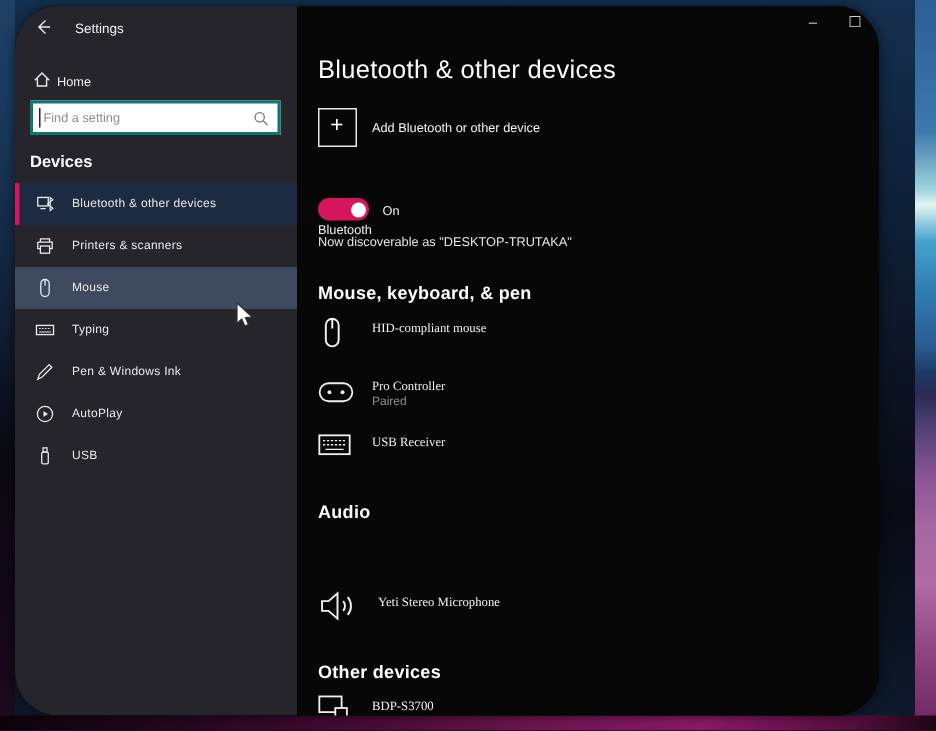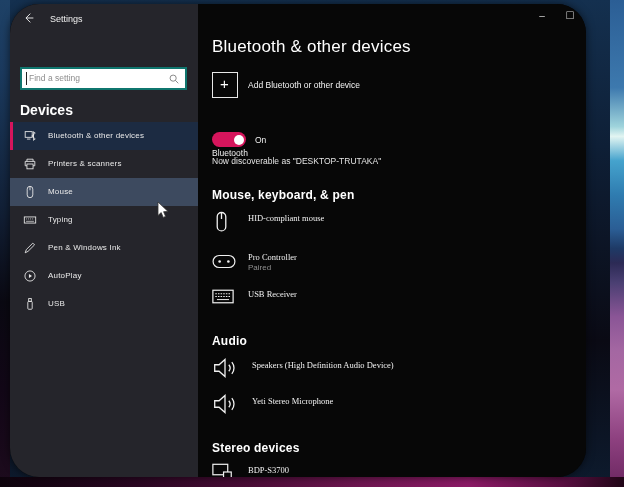--- a/index.html
+++ b/index.html
@@ -30,21 +30,21 @@
   .home-row { position:absolute; left:0; top:38px; width:188px; height:24px; }
   .home-row .nav-ic { position:absolute; left:11px; top:4px; }
   .home-row .nav-lbl { position:absolute; left:28px; top:7px; font-size:8.5px; color:#f0f0f0; }
 
   .search-wrap { position:absolute; left:10px; top:63px; width:167px; height:23px;
                  background:#ffffff; border:2px solid #0f766e; }
   .search-caret { position:absolute; left:4px; top:3px; width:1px; height:13px; background:#222; }
   .search-ph { position:absolute; left:7px; top:4px; font-size:8.5px; color:#8d8d8d; }
   .search-mag { position:absolute; right:5px; top:4px; }
 
-  .side-section-lbl { position:absolute; left:10px; top:98px; font-size:14px; font-weight:bold; color:#ffffff; }
+  .side-section-lbl { position:absolute; left:10px; top:98px; font-size:11px; font-weight:bold; color:#ffffff; }
 
   .navlist { position:absolute; left:0; top:118px; width:188px; }
   .nav-item { position:relative; width:188px; height:28px; }
   .nav-item.selected { background:#1c2b42; }
   .nav-item.hover { background:#3d4a5f; }
   .nav-accent { position:absolute; left:0; top:0; width:3px; height:28px; background:#d6155c; }
   .nav-ic { width:14px; height:14px; display:block; }
   .nav-item .nav-ic { position:absolute; left:13px; top:7px; }
   .nav-item .nav-lbl { position:absolute; left:38px; top:9px; font-size:8px; color:#e9e9e9; letter-spacing:.2px; }
 
@@ -95,20 +95,26 @@
 
       <div class="titlebar-left">
         <div class="back-btn">
           <svg width="14" height="14" viewBox="0 0 16 16">
             <path d="M9.5 3 L4.5 8 L9.5 13 M4.5 8 H13" stroke="#e8e8e8" stroke-width="1.1" fill="none"></path>
           </svg>
         </div>
         <div class="win-title">Settings</div>
       </div>
 
+      <div class="home-row">
+        <svg class="nav-ic" width="14" height="14" viewBox="0 0 16 16">
+          <path d="M2.5 8.5 L8 3 L13.5 8.5 M4.5 7.5 V13 H11.5 V7.5" stroke="#e9e9e9" stroke-width="1.1" fill="none"></path>
+        </svg>
+        <span class="nav-lbl">Home</span>
+      </div>
 
       <div class="search-wrap">
         <div class="search-caret"></div>
         <span class="search-ph">Find a setting</span>
         <svg class="search-mag" width="12" height="12" viewBox="0 0 14 14">
           <circle cx="6" cy="6" r="3.6" stroke="#777" stroke-width="1" fill="none"></circle>
           <line x1="8.7" y1="8.7" x2="12" y2="12" stroke="#777" stroke-width="1"></line>
         </svg>
       </div>
 
@@ -231,39 +237,31 @@
           <rect x="0.8" y="0.8" width="18.4" height="11.4" stroke="#f0f0f0" stroke-width="1.1" fill="none"></rect>
           <line x1="3" y1="4" x2="17" y2="4" stroke="#f0f0f0" stroke-width="0.9" stroke-dasharray="1.4 1"></line>
           <line x1="3" y1="6.5" x2="17" y2="6.5" stroke="#f0f0f0" stroke-width="0.9" stroke-dasharray="1.4 1"></line>
           <line x1="4.5" y1="9.3" x2="15.5" y2="9.3" stroke="#f0f0f0" stroke-width="0.9"></line>
         </svg>
         <span class="dev-name">USB Receiver</span>
       </div>
 
       <div class="sec-title" style="top:330px">Audio</div>
 
-      <div class="dev-row" style="top:352px;height:26px">
-        <svg class="dev-ic" width="26" height="24" viewBox="0 0 24 22">
-          <path d="M2.5 8 V14 H6.5 L12 18.8 V3.2 L6.5 8 Z" stroke="#f0f0f0" stroke-width="1.2" fill="none"></path>
-          <path d="M15.5 8 a4.6 4.6 0 0 1 0 6" stroke="#f0f0f0" stroke-width="1.2" fill="none"></path>
-          <path d="M18.3 5.5 a8.6 8.6 0 0 1 0 11" stroke="#f0f0f0" stroke-width="1.2" fill="none"></path>
-        </svg>
-        <span class="dev-name" style="left:40px;top:4px">Speakers (High Definition Audio Device)</span>
-      </div>
 
       <div class="dev-row" style="top:388px;height:26px">
         <svg class="dev-ic" width="26" height="24" viewBox="0 0 24 22">
           <path d="M2.5 8 V14 H6.5 L12 18.8 V3.2 L6.5 8 Z" stroke="#f0f0f0" stroke-width="1.2" fill="none"></path>
           <path d="M15.5 8 a4.6 4.6 0 0 1 0 6" stroke="#f0f0f0" stroke-width="1.2" fill="none"></path>
           <path d="M18.3 5.5 a8.6 8.6 0 0 1 0 11" stroke="#f0f0f0" stroke-width="1.2" fill="none"></path>
         </svg>
         <span class="dev-name" style="left:40px;top:4px">Yeti Stereo Microphone</span>
       </div>
 
-      <div class="sec-title" style="top:437px">Stereo devices</div>
+      <div class="sec-title" style="top:437px">Other devices</div>
 
       <div class="dev-row" style="top:459px;height:20px">
         <svg class="dev-ic" width="22" height="18" viewBox="0 0 20 16">
           <rect x="0.8" y="1" width="13.5" height="9.5" stroke="#f0f0f0" stroke-width="1.1" fill="none"></rect>
           <rect x="10.5" y="8" width="7" height="6" stroke="#f0f0f0" stroke-width="1.1" fill="#070707"></rect>
         </svg>
         <span class="dev-name">BDP-S3700</span>
       </div>
 
       <div class="scrollbar"></div>

